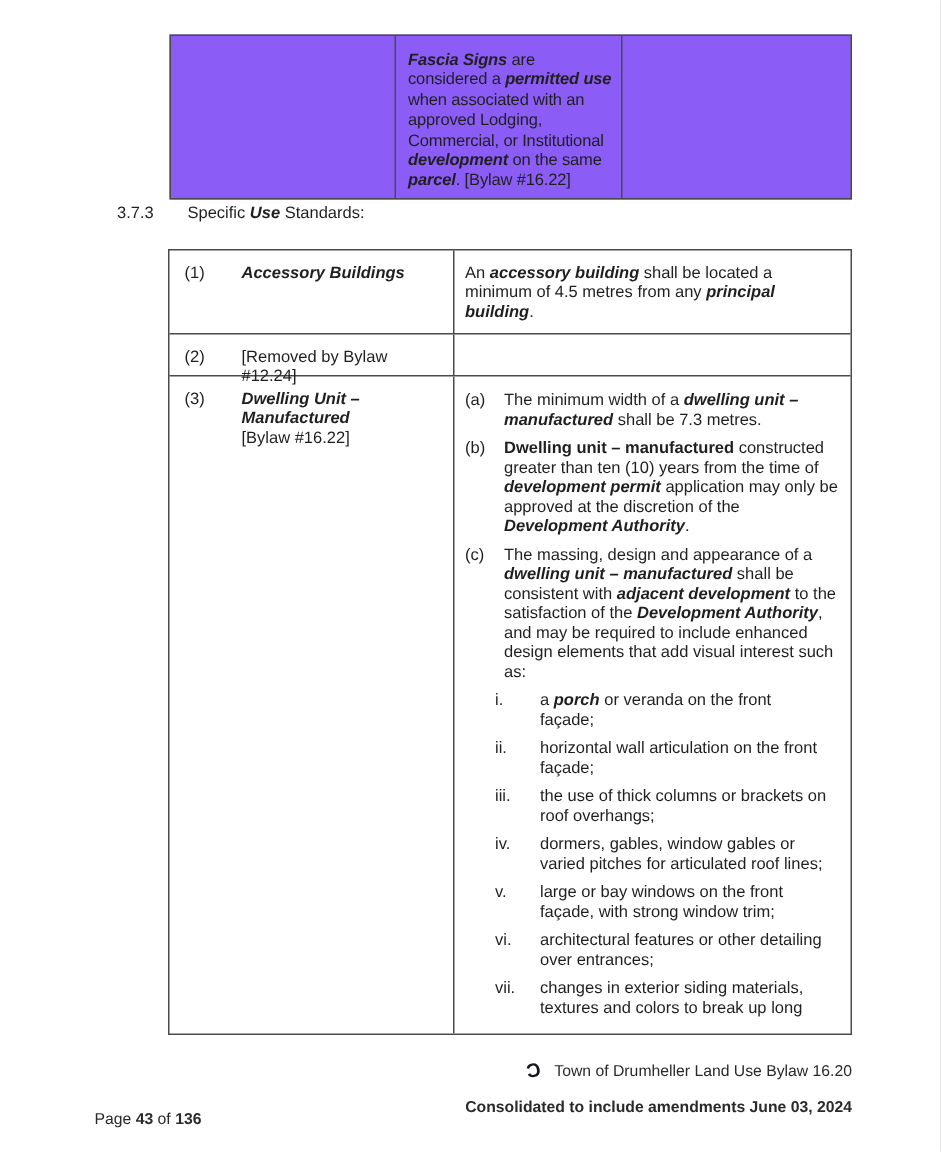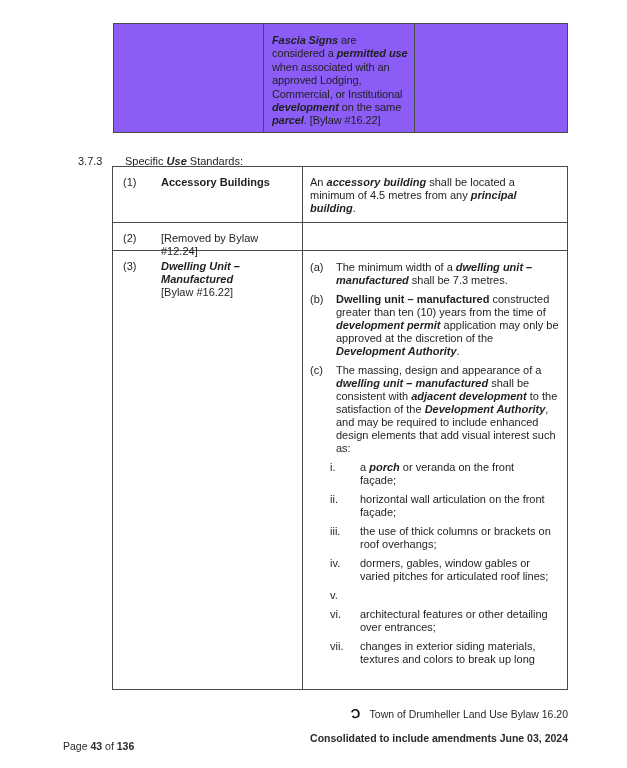--- a/index.html
+++ b/index.html
@@ -15,21 +15,21 @@
     position:absolute;left:113px;top:23px;width:455px;height:110px;
     display:flex;border:1px solid #4a4a4a;background:#8b5cf6;
   }
   .top-cell{height:100%;}
   .top-c1{width:150px;border-right:1px solid #4a4a4a;}
   .top-c2{width:151px;border-right:1px solid #4a4a4a;padding:10px 5px 6px 8px;
           font-size:11px;line-height:13.4px;letter-spacing:-0.1px;}
   .top-c3{flex:1;}
 
   
-  .heading{position:absolute;left:78px;top:154px;font-size:11px;display:flex;line-height:14px;}
+  .heading{position:absolute;left:78px;top:135px;font-size:11px;display:flex;line-height:14px;}
   .h-num{width:47px;flex:none;}
 
   
   .std-table{
     position:absolute;left:112px;top:166px;width:456px;height:524px;
     border:1px solid #4a4a4a;display:flex;flex-direction:column;background:#fff;
     font-size:11px;line-height:13px;
   }
   .std-row{display:flex;width:100%;}
   .row-1{height:56px;border-bottom:1px solid #4a4a4a;}
@@ -74,21 +74,21 @@
   <div class="heading">
     <span class="h-num">3.7.3</span>
     <span class="h-text"><span>Specific </span><span style="font-weight: bold; font-style: italic;">Use</span><span> Standards:</span></span>
   </div>
 
   <div class="std-table">
 
     <div class="std-row row-1">
       <div class="cell-left">
         <span class="cell-num">(1)</span>
-        <span class="cell-label"><span style="font-weight: bold; ">Accessory Buildings</span></span>
+        <span class="cell-label"><span style="font-weight: bold; font-style: italic;">Accessory Buildings</span></span>
       </div>
       <div class="cell-right">
         <div><span>An </span><span style="font-weight: bold; font-style: italic;">accessory building</span><span> shall be located a minimum of 4.5 metres from any </span><span style="font-weight: bold; font-style: italic;">principal building</span><span>.</span></div>
       </div>
     </div>
 
     <div class="std-row row-2">
       <div class="cell-left">
         <span class="cell-num">(2)</span>
         <span class="cell-label"><span>[Removed by Bylaw #12.24]</span></span>
@@ -134,20 +134,21 @@
             <div class="subitem">
               <span class="smarker">iii.</span>
               <span class="stext"><span>the use of thick columns or brackets on roof overhangs;</span></span>
             </div>
             <div class="subitem">
               <span class="smarker">iv.</span>
               <span class="stext"><span>dormers, gables, window gables or varied pitches for articulated roof lines;</span></span>
             </div>
             <div class="subitem">
               <span class="smarker">v.</span>
+              <span class="stext"><span>large or bay windows on the front façade, with strong window trim;</span></span>
             </div>
             <div class="subitem">
               <span class="smarker">vi.</span>
               <span class="stext"><span>architectural features or other detailing over entrances;</span></span>
             </div>
             <div class="subitem">
               <span class="smarker">vii.</span>
               <span class="stext"><span>changes in exterior siding materials, textures and colors to break up long</span></span>
             </div>
           </div>

